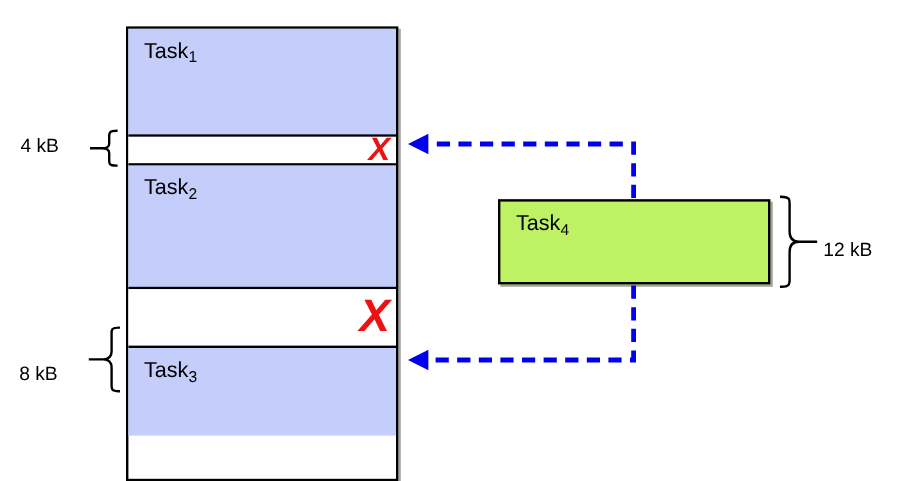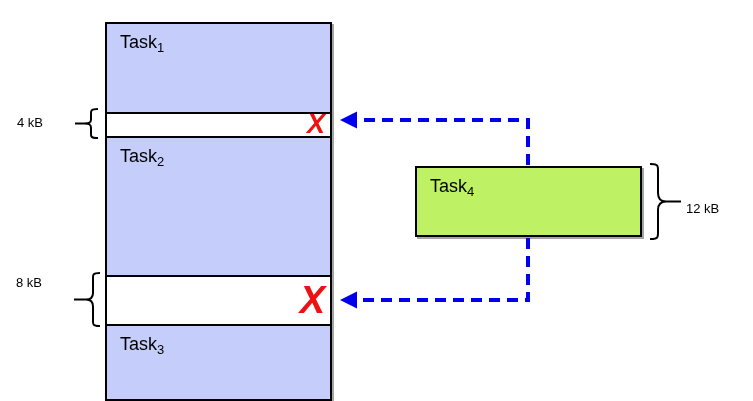--- a/index.html
+++ b/index.html
@@ -28,43 +28,43 @@
   }
   .cross-4kb{font-size:27px;}
   .cross-8kb{font-size:38px;}
   
   .task4-box{
     position:absolute;left:415px;top:154px;width:227px;height:71px;
     box-sizing:border-box;border:2px solid #000;background:#bef264;
     box-shadow:2px 2px 0 rgba(90,90,90,0.55);
   }
   
-  .lbl{position:absolute;font-size:13px;line-height:22px;white-space:nowrap;}
+  .lbl{position:absolute;font-size:16px;line-height:22px;white-space:nowrap;}
   .lbl-4kb{left:17px;top:100px;}
-  .lbl-8kb{left:16px;top:260px;}
+  .lbl-8kb{left:16px;top:290px;}
   .lbl-12kb{left:686px;top:186px;}
   
   .overlay{position:absolute;left:0;top:0;width:753px;height:401px;pointer-events:none;}
   .dash{fill:none;stroke:#0000ee;stroke-width:4;stroke-dasharray:11 7;}
   .head{fill:#0000ee;stroke:none;}
   .brace{fill:none;stroke:#000;stroke-width:2;stroke-linecap:square;}
 </style>
 </head>
 <body>
 
 <div class="canvas">
 
   <div class="mem-column">
     <div class="seg task bordered" style="height:90px">
       <span class="task-label"><span>Task</span><span class="sub">1</span></span>
     </div>
     <div class="seg gap bordered" style="height:24px">
       <span class="cross cross-4kb">X</span>
     </div>
-    <div class="seg task bordered" style="height:139px">
+    <div class="seg task bordered" style="height:103px">
       <span class="task-label"><span>Task</span><span class="sub">2</span></span>
     </div>
     <div class="seg gap bordered" style="height:49px">
       <span class="cross cross-8kb">X</span>
     </div>
     <div class="seg task" style="height:73px">
       <span class="task-label"><span>Task</span><span class="sub">3</span></span>
     </div>
   </div>
 

